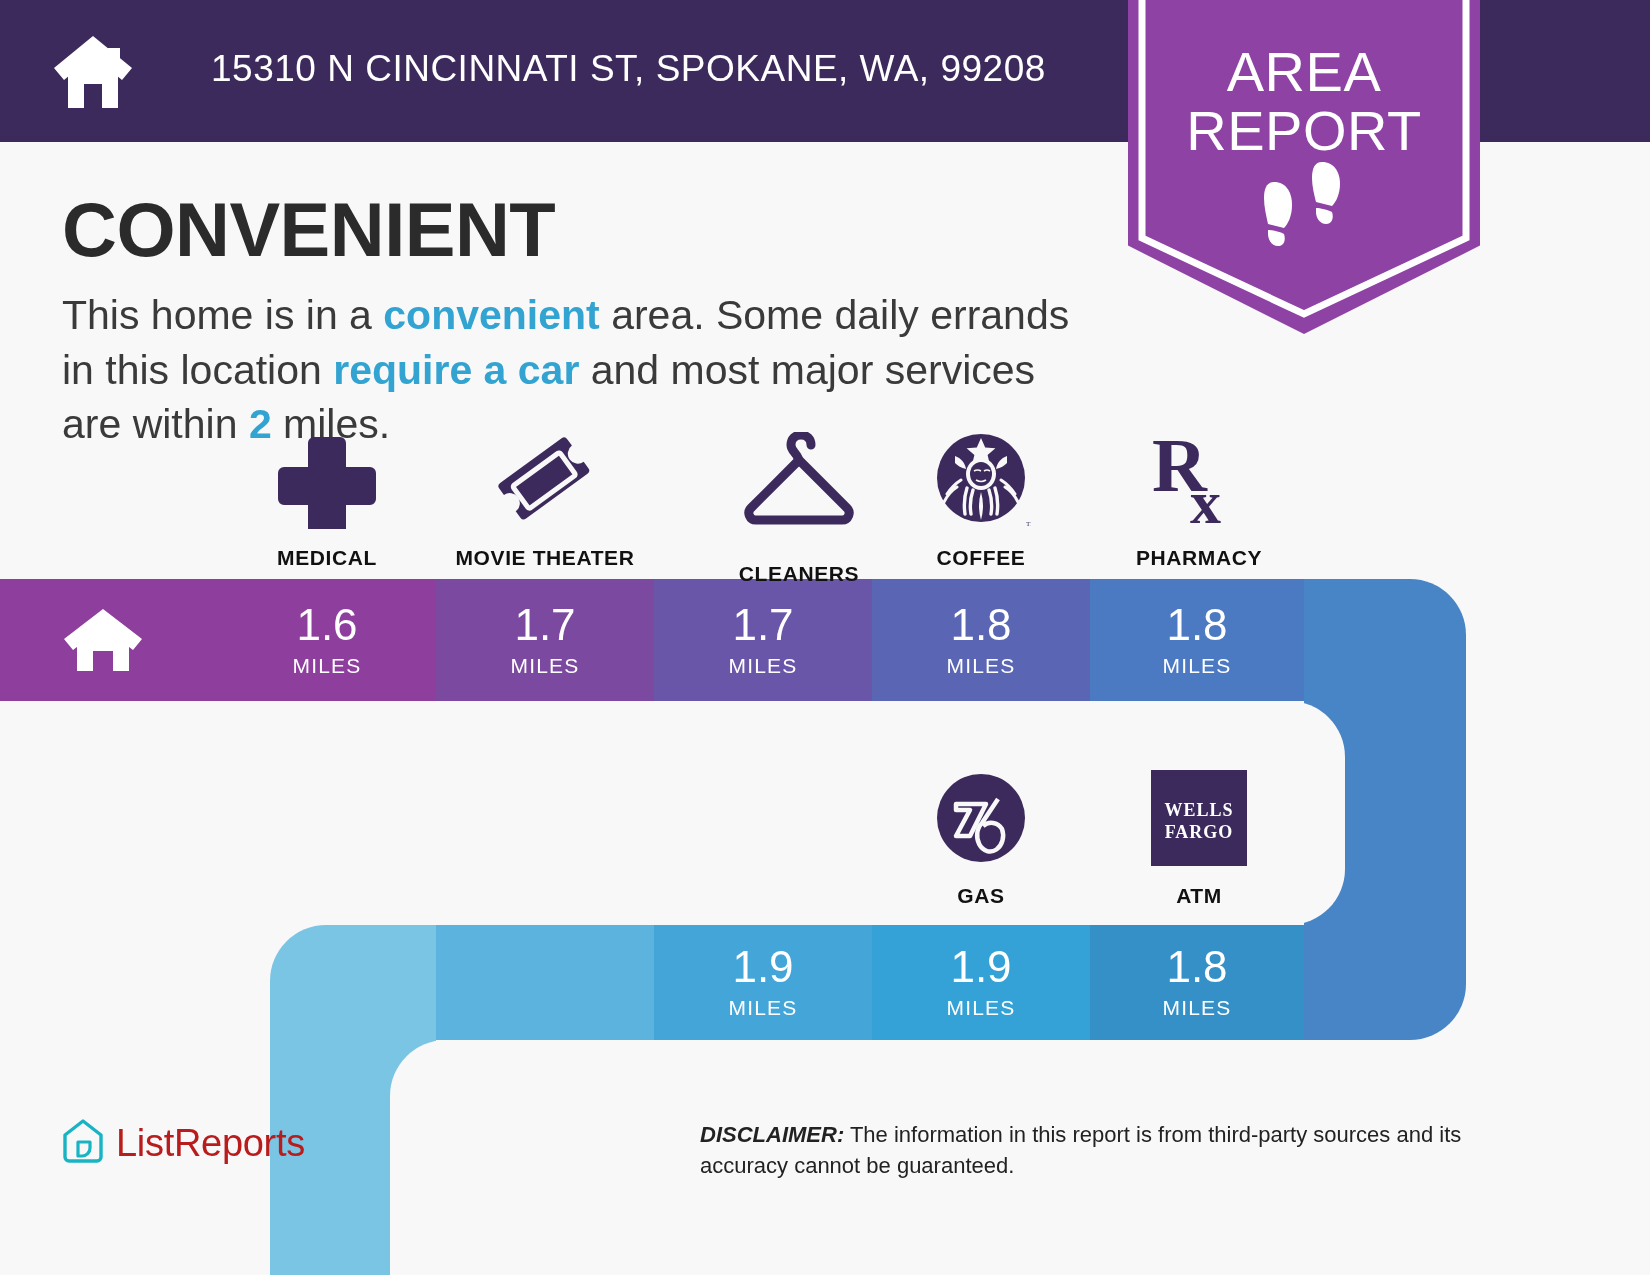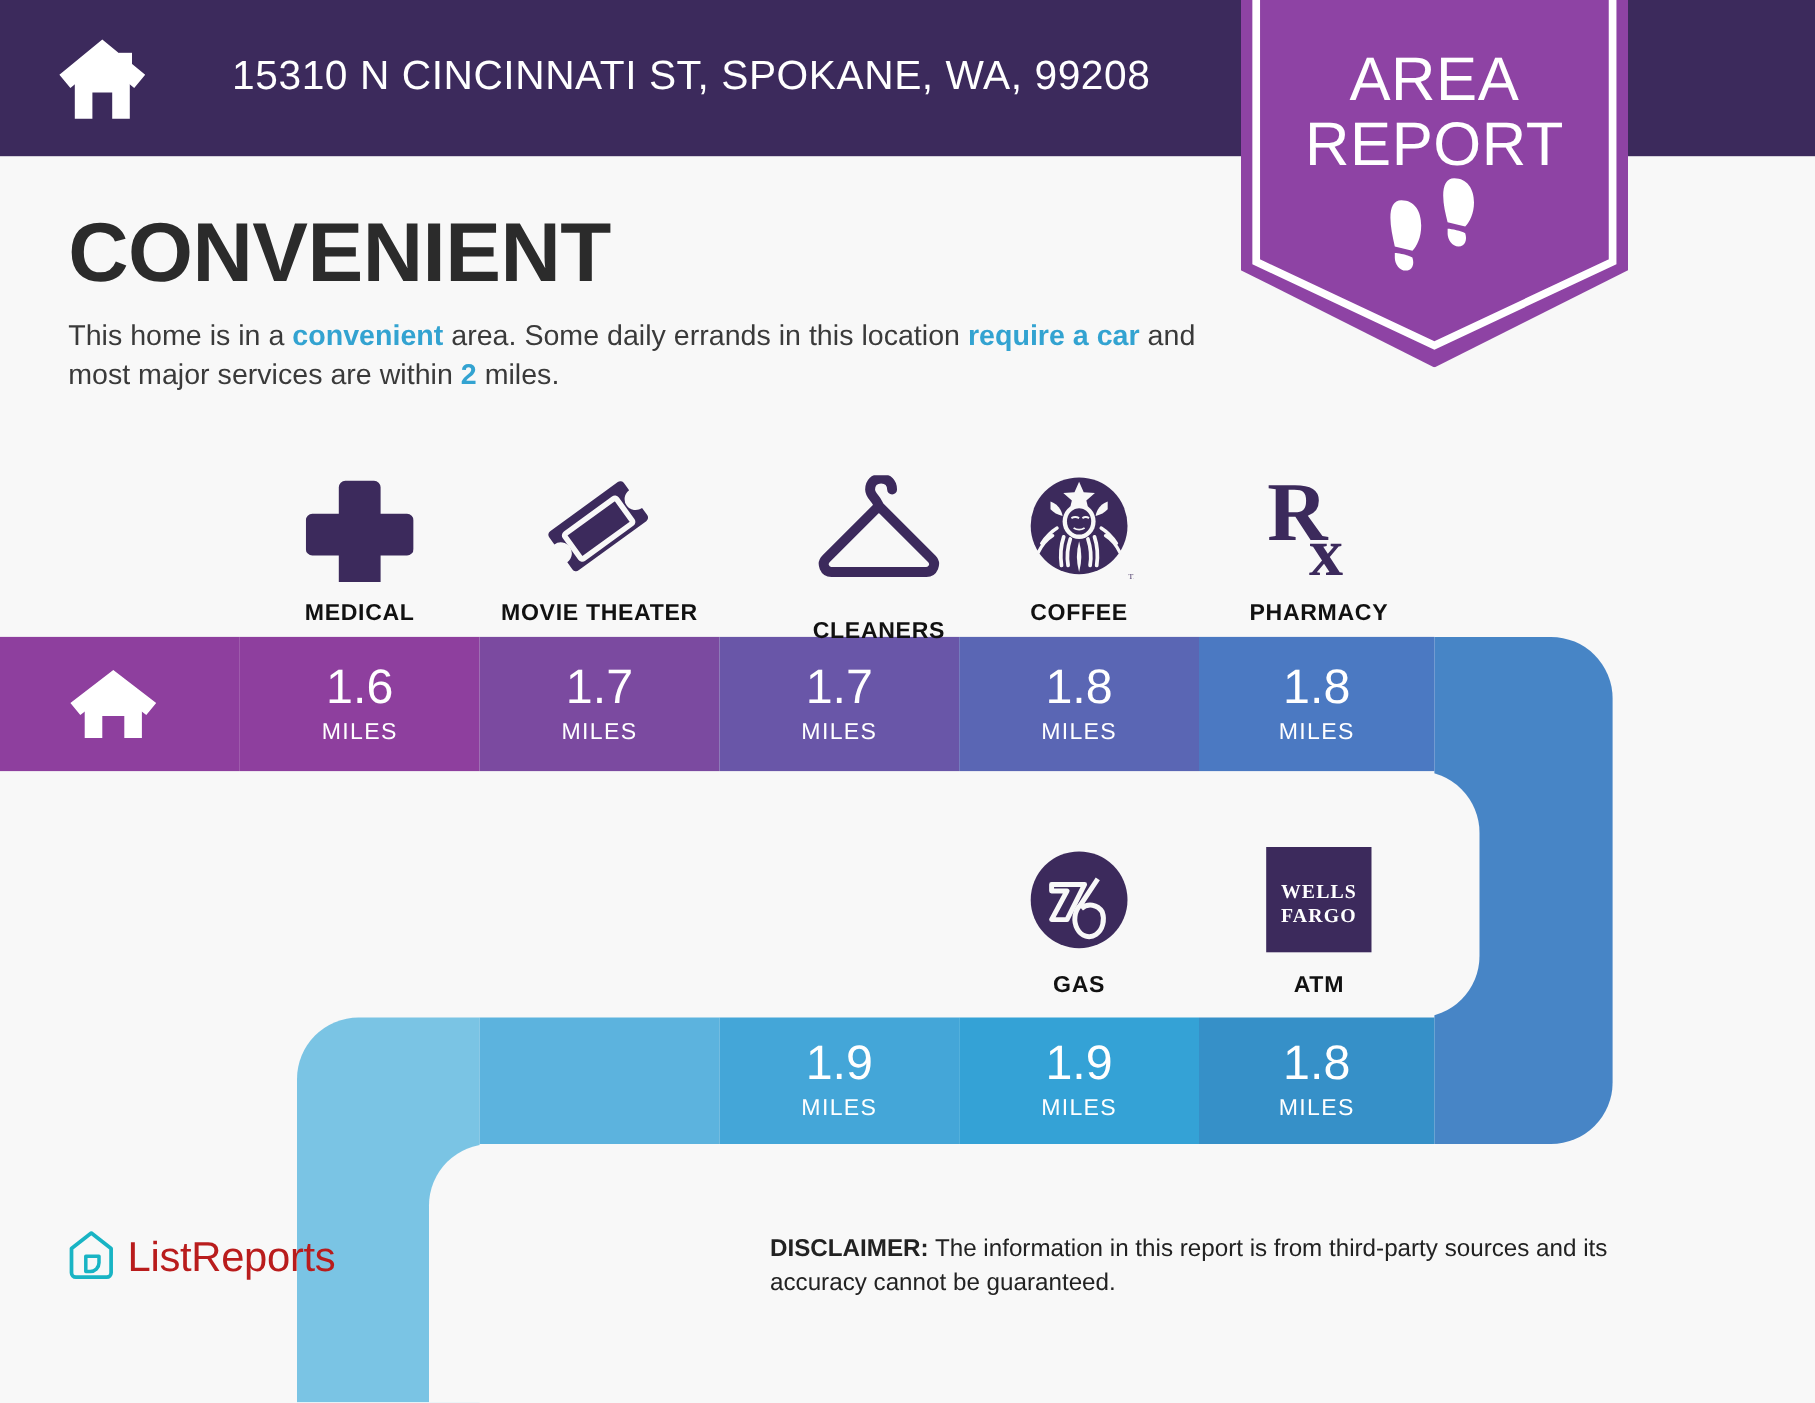--- a/index.html
+++ b/index.html
@@ -80,21 +80,21 @@
     left: 62px; top: 186px;
     font-size: 76px;
     font-weight: 700;
     letter-spacing: -0.5px;
     color: #2b2b2b;
   }
   .subtext {
     position: absolute;
     left: 62px; top: 288px;
     width: 1040px;
-    font-size: 26px;
+    font-size: 41px;
     line-height: 1.33;
     color: #3a3a3a;
     font-weight: 400;
   }
   .subtext b { color: #33a3d1; font-weight: 700; }
 
   
   .track { position: absolute; left: 0; top: 0; width: 1650px; height: 943px; }
 
   
@@ -197,21 +197,21 @@
     letter-spacing: -0.3px;
   }
   .disclaimer {
     position: absolute;
     left: 700px; top: 1120px;
     width: 810px;
     font-size: 22px;
     line-height: 1.4;
     color: #222222;
   }
-  .disclaimer b { font-weight: 700; }
+  .disclaimer b { font-weight: 700; font-style: italic; }
 </style>
 </head>
 <body>
 
 <div id="page">
 
   <div class="header-bar"></div>
   <div class="header-home-icon">
     <svg viewBox="0 0 82 78" width="82" height="78">
       <path d="M41 4 L80 36 L70 48 L41 24 L12 48 L2 36 Z" fill="#fff"></path>

